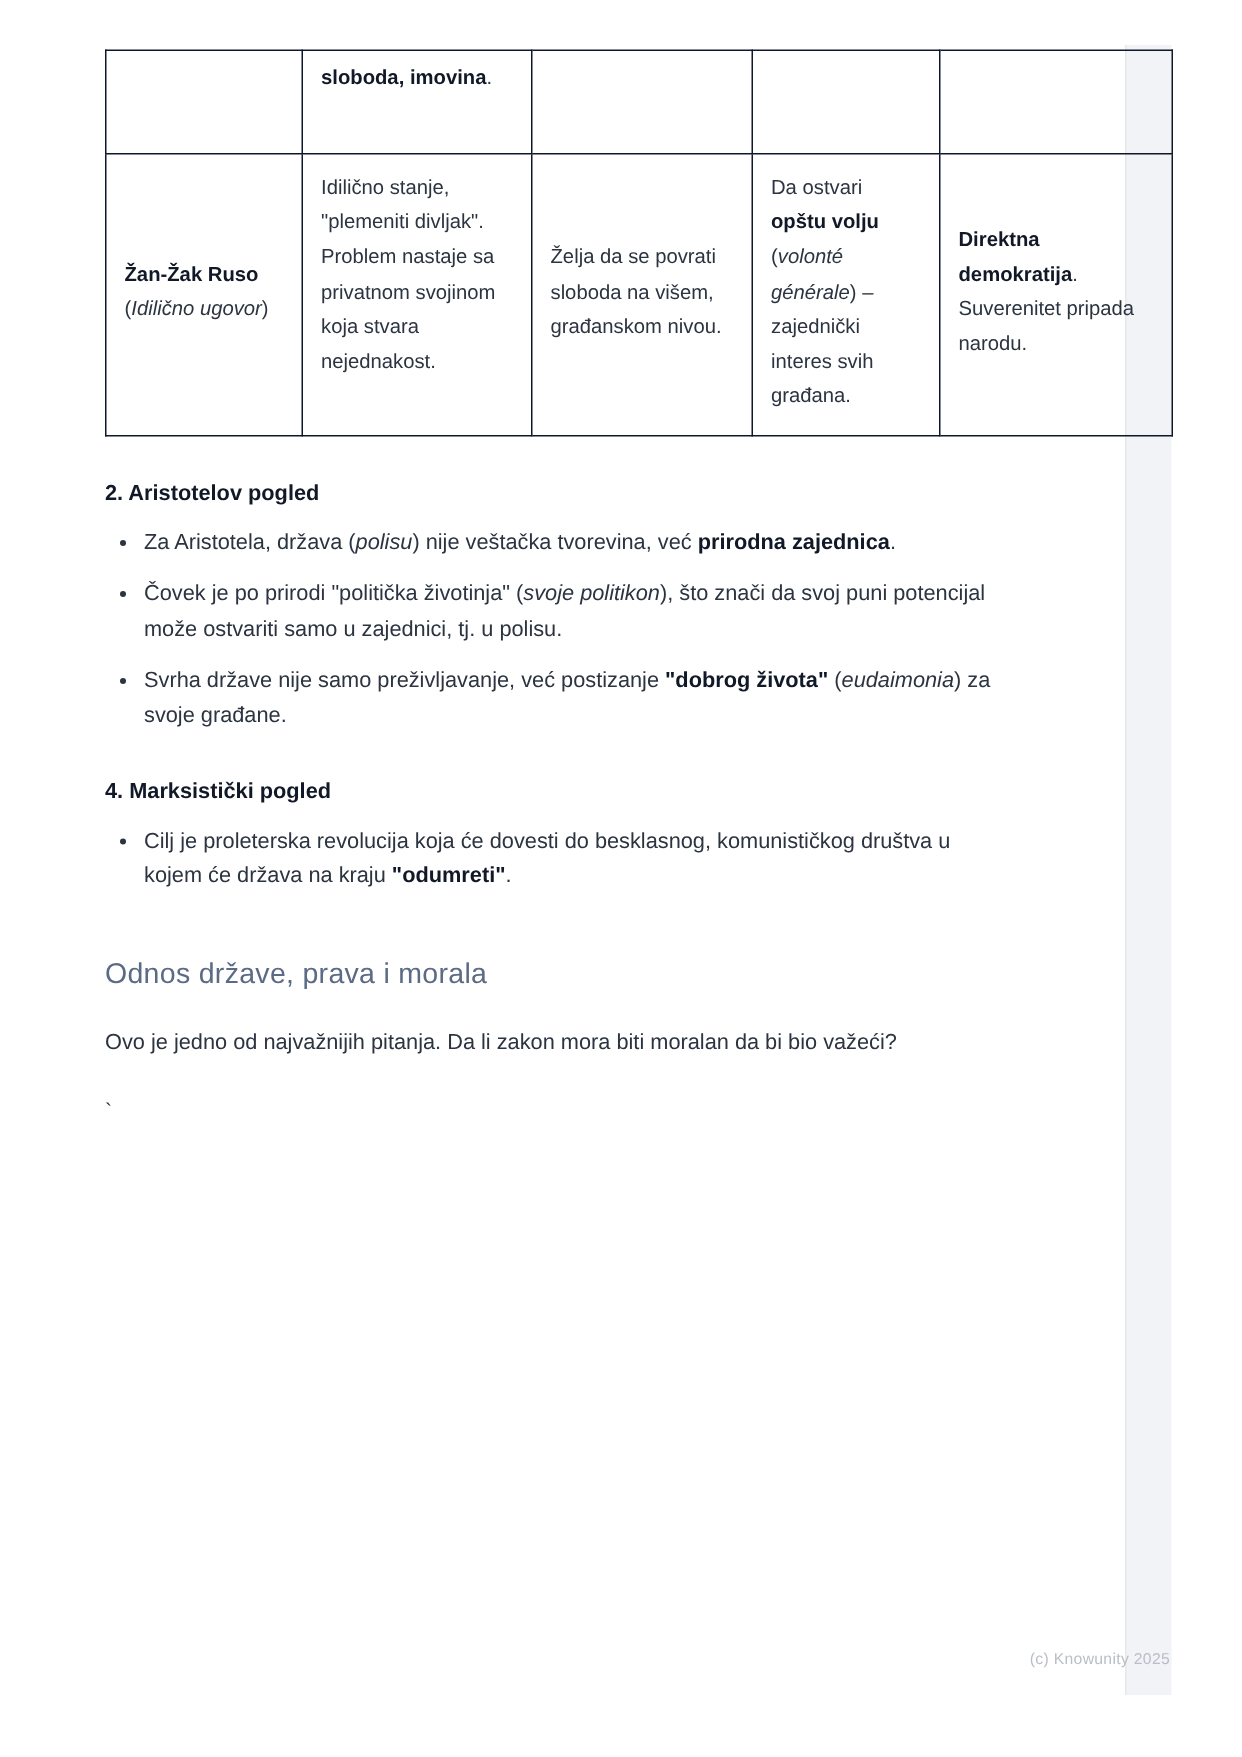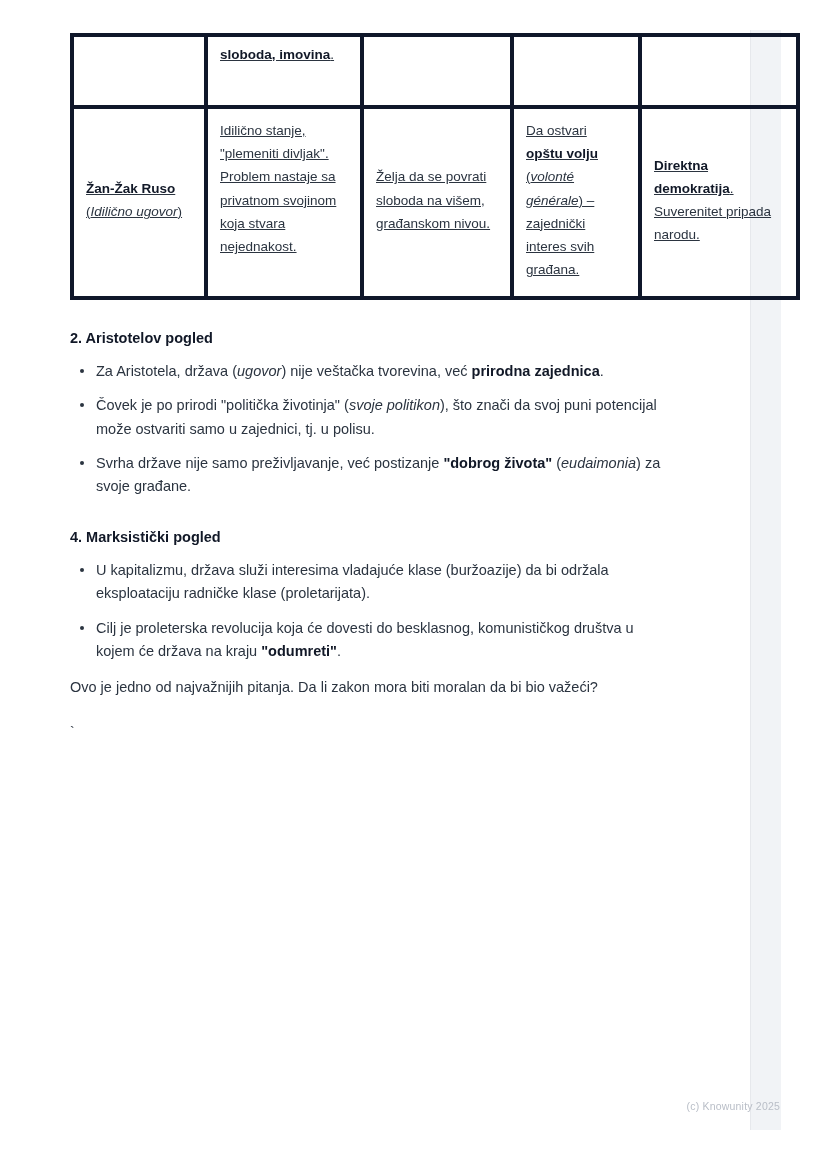--- a/index.html
+++ b/index.html
@@ -43,24 +43,23 @@
   table.phil-table {
     border-collapse: collapse;
     width: 586px;
     margin-top: 33px;
     table-layout: fixed;
     font-size: 13.5px;
     line-height: 1.72;
     color: #2b3440;
   }
   table.phil-table td {
-    border: 4px solid #0f172a;
+    border: 1px solid #0f172a;
     vertical-align: top;
     padding: 10px 12px 14px 12px;
-    text-decoration: underline;
   }
   table.phil-table tr.row-top td {
     height: 48px;
     padding-top: 6px;
   }
   td.c1 { width: 106px; }
   td.c2 { width: 128px; }
   td.c3 { width: 122px; }
   td.c4 { width: 100px; margin-top: 19px; }
   td.c5 { width: 130px; }
@@ -150,31 +149,31 @@
         <td class="c2">Idilično stanje, "plemeniti divljak". Problem nastaje sa privatnom svojinom koja stvara nejednakost.</td>
         <td class="c3 cell-mid">Želja da se povrati sloboda na višem, građanskom nivou.</td>
         <td class="c4">Da ostvari <b>opštu volju</b> (<i>volonté générale</i>) – zajednički interes svih građana.</td>
         <td class="c5 cell-mid"><b>Direktna demokratija</b>. Suverenitet pripada narodu.</td>
       </tr>
     </tbody>
       </table>
 
     <h3 class="sub">2. Aristotelov pogled</h3>
     <ul class="bullets">
-      <li>Za Aristotela, država (<i>ugovor</i>) nije veštačka tvorevina, već <b>prirodna zajednica</b>.</li>
+      <li>Za Aristotela, država (<i>polisu</i>) nije veštačka tvorevina, već <b>prirodna zajednica</b>.</li>
       <li>Čovek je po prirodi "politička životinja" (<i>svoje politikon</i>), što znači da svoj puni potencijal može ostvariti samo u zajednici, tj. u polisu.</li>
       <li>Svrha države nije samo preživljavanje, već postizanje <b>"dobrog života"</b> (<i>eudaimonia</i>) za svoje građane.</li>
     </ul>
 
     <h3 class="sub">4. Marksistički pogled</h3>
     <ul class="bullets">
-      <li>U kapitalizmu, država služi interesima vladajuće klase (buržoazije) da bi održala eksploataciju radničke klase (proletarijata).</li>
       <li>Cilj je proleterska revolucija koja će dovesti do besklasnog, komunističkog društva u kojem će država na kraju <b>"odumreti"</b>.</li>
     </ul>
 
+    <h2 class="section">Odnos države, prava i morala</h2>
     <p class="para">Ovo je jedno od najvažnijih pitanja. Da li zakon mora biti moralan da bi bio važeći?</p>
     <div class="backtick">`</div>
 
   </div>
 
   <div class="footer-note">(c) Knowunity 2025</div>
 
 </div>
 
 </body></html>

